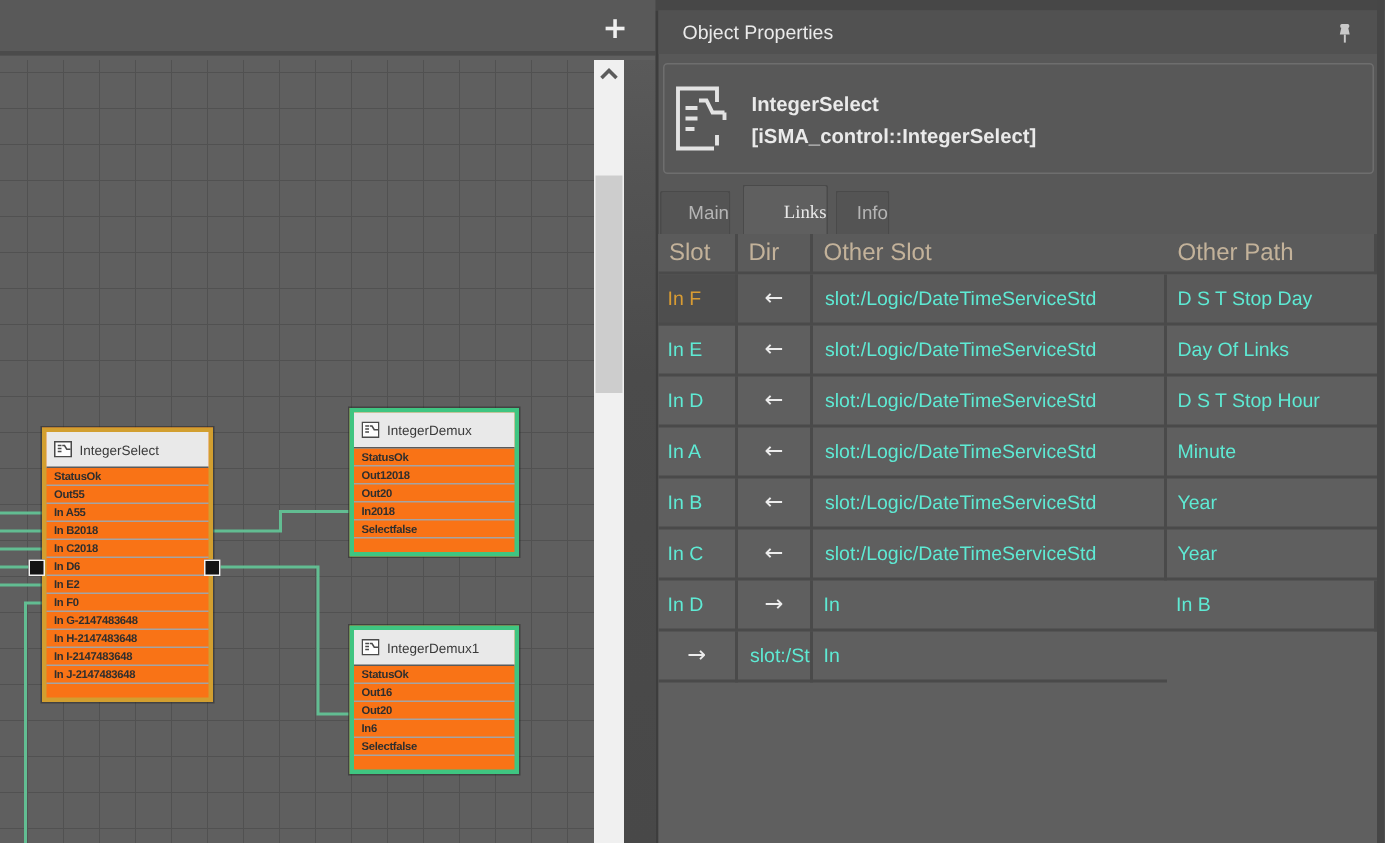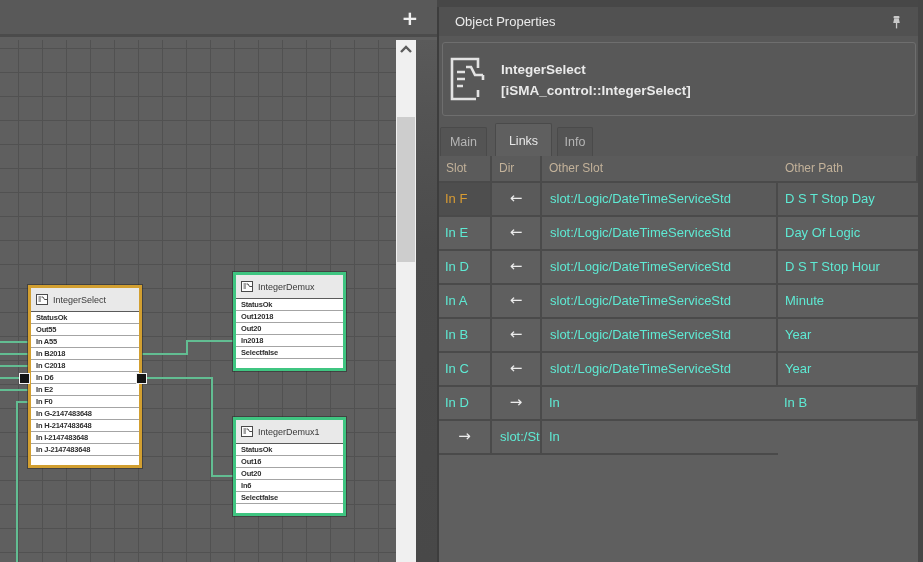--- a/index.html
+++ b/index.html
@@ -3,45 +3,45 @@
 <meta charset="utf-8">
 <style>
 *{margin:0;padding:0;box-sizing:border-box}
 html,body{width:923px;height:562px;overflow:hidden;background:#5f5f5f}
 .stage{position:absolute;left:0;top:0;width:923px;height:562px;font-family:"Liberation Sans",sans-serif}
 
 .tabstrip{position:absolute;left:0;top:0;width:437px;height:37px;background:#595959;border-bottom:3px solid #4b4b4b}
 .plus-btn{position:absolute;right:16px;top:5px;width:22px;height:26px;color:#f0f0f0;font:bold 20px "DejaVu Sans",sans-serif;text-align:center;line-height:26px}
 .canvas{position:absolute;left:0;top:40px;width:396px;height:522px;background:#5f5f5f;background-image:linear-gradient(#515151 1px,transparent 1px),linear-gradient(90deg,#515151 1px,transparent 1px);background-size:24px 24px,24px 24px;background-position:0 8px,18px 0}
 .wires{position:absolute;left:0;top:0;width:437px;height:562px;pointer-events:none}
-.block{position:absolute;background:#ffffff;box-shadow:0 0 0 1px rgba(42,42,42,.55)}
+.block{position:absolute;background:#f97316;box-shadow:0 0 0 1px rgba(42,42,42,.55)}
 .btitle{height:24px;background:#e9e9e9;border-bottom:1px solid #5a5a5a;display:flex;align-items:center;padding-left:5px;gap:5px;font-size:9px;color:#3a3a3a;white-space:nowrap}
 .brow{height:12px;border-bottom:1px solid #a4a4a4;font-size:7.5px;letter-spacing:-0.2px;font-weight:bold;color:#2e2e2e;display:flex;align-items:center;padding:0 4px 0 5px;white-space:nowrap}
 .bfoot{height:9px}
 .handle{position:absolute;width:11px;height:11px;background:#141414;border:1.5px solid #f2f2f2}
 .vscroll{position:absolute;left:396px;top:40px;width:20px;height:522px;background:#f0f0f0}
 .vthumb{position:absolute;left:1px;width:18px;background:#cdcdcd}
 .varrow{position:absolute;left:2px;top:3px}
 .splitter{position:absolute;left:416px;top:40px;width:21px;height:522px;background:linear-gradient(180deg,#5a5a5a 0,#545454 70px,#4b4b4b 210px,#484848 100%)}
 
 .panel{position:absolute;left:437px;top:0;width:486px;height:562px;background:#585858}
 .p-top{position:absolute;left:0;top:0;width:100%;height:7px;background:#474747}
 .p-right{position:absolute;right:0;top:0;width:5px;height:100%;background:#464646}
 .p-left{position:absolute;left:0;top:7px;width:2px;height:555px;background:#3d3d3d}
 .p-title{position:absolute;left:2px;top:7px;width:479px;height:29px;background:#515151;color:#ebebeb;font-size:13px;font-weight:normal;line-height:29px;padding-left:16px}
 .pin{position:absolute;right:15px;top:8px}
 .objbox{position:absolute;left:5px;top:42px;width:474px;height:74px;border:1px solid #6e6e6e;border-radius:3px}
 .objicon{position:absolute;left:4px;top:10px}
 .objtext{position:absolute;left:58px;top:16px;font-weight:bold;font-size:13.5px;color:#eaeaea;line-height:21px;white-space:nowrap}
-.tab{position:absolute;border:1px solid #4a4a4a;border-bottom:none;border-radius:2px 2px 0 0;text-align:center;font-size:12.5px;white-space:nowrap}
+.tab{position:absolute;border:1px solid #4a4a4a;border-bottom:none;border-radius:2px 2px 0 0;text-align:right;font-size:12.5px;white-space:nowrap}
 .tab.inactive{background:#545454;color:#b5b5b5;height:29px;top:127px;line-height:28px}
 .tab.active{background:#5f5f5f;color:#e8e8e8;height:33px;top:123px;line-height:34px}
 .tbg{position:absolute;left:2px;top:156px;width:479px;height:406px;background:#5f5f5f}
 .ltable{position:absolute;left:0;top:0;width:479px;display:grid;grid-template-columns:53px 50px 236px 140px}
-.hcell{height:27px;background:#5b5b5b;border-bottom:2px solid #4a4a4a;border-right:2px solid #4a4a4a;color:#c3b29a;font-size:12px;line-height:25px;padding-left:7px;white-space:nowrap}
+.hcell{height:27px;background:#5b5b5b;border-bottom:2px solid #4a4a4a;border-right:2px solid #4a4a4a;color:#c3b29a;font-size:16px;line-height:25px;padding-left:7px;white-space:nowrap}
 .hcell.c3{border-right:none}
 .cell{height:34px;border-bottom:2px solid #4a4a4a;border-right:2px solid #4a4a4a;font-size:13px;color:#5eead4;line-height:31px;padding-left:6px;white-space:nowrap;overflow:hidden}
 .cell.c3{border-right:none;padding-left:7px}
 .cell.dir{text-align:center;padding-left:0;font-family:"DejaVu Sans",sans-serif;font-size:15px;color:#ececec}
 .cell.path{padding-left:8px}
 .cell.rsel{background:#5a5a5a}
 .cell.ssel{background:#4e4e4e;color:#d99c33}
 </style>
 </head>
 <body>
@@ -214,37 +214,37 @@
           <path d="M10 19 H18 M10 26 H18 M10 33 H16"></path>
           <path d="M19 14 H24 L28 22 H36 M36 22 V27"></path>
         </g>
       </svg>
       <div class="objtext">
         <div>IntegerSelect</div>
         <div>[iSMA_control::IntegerSelect]</div>
       </div>
     </div>
     <div class="tab inactive" style="left: 3px; width: 47px;">Main</div>
-      <div class="tab active" style="left: 58px; width: 57px;">Links</div>
+      <div class="tab active" style="left: 58px; width: 57px; font-family: Liberation Serif, serif;">Links</div>
       <div class="tab inactive" style="left: 120px; width: 36px;">Info</div>
       <div id="tabs"></div>
     <div class="tbg">
       <div class="ltable" id="ltable">
           <div class="hcell c0">Slot</div>
           <div class="hcell c1">Dir</div>
           <div class="hcell c3">Other Slot</div>
           <div class="hcell c2">Other Path</div>
           <div class="cell c0 ssel">In F</div>
           <div class="cell c1 dir rsel">←</div>
           <div class="cell c2 path rsel">slot:/Logic/DateTimeServiceStd</div>
           <div class="cell c3 rsel">D S T Stop Day</div>
           <div class="cell c0">In E</div>
           <div class="cell c1 dir">←</div>
           <div class="cell c2 path">slot:/Logic/DateTimeServiceStd</div>
-          <div class="cell c3">Day Of Logic</div>
+          <div class="cell c3">Day Of Links</div>
           <div class="cell c0">In D</div>
           <div class="cell c1 dir">←</div>
           <div class="cell c2 path">slot:/Logic/DateTimeServiceStd</div>
           <div class="cell c3">D S T Stop Hour</div>
           <div class="cell c0">In A</div>
           <div class="cell c1 dir">←</div>
           <div class="cell c2 path">slot:/Logic/DateTimeServiceStd</div>
           <div class="cell c3">Minute</div>
           <div class="cell c0">In B</div>
           <div class="cell c1 dir">←</div>

